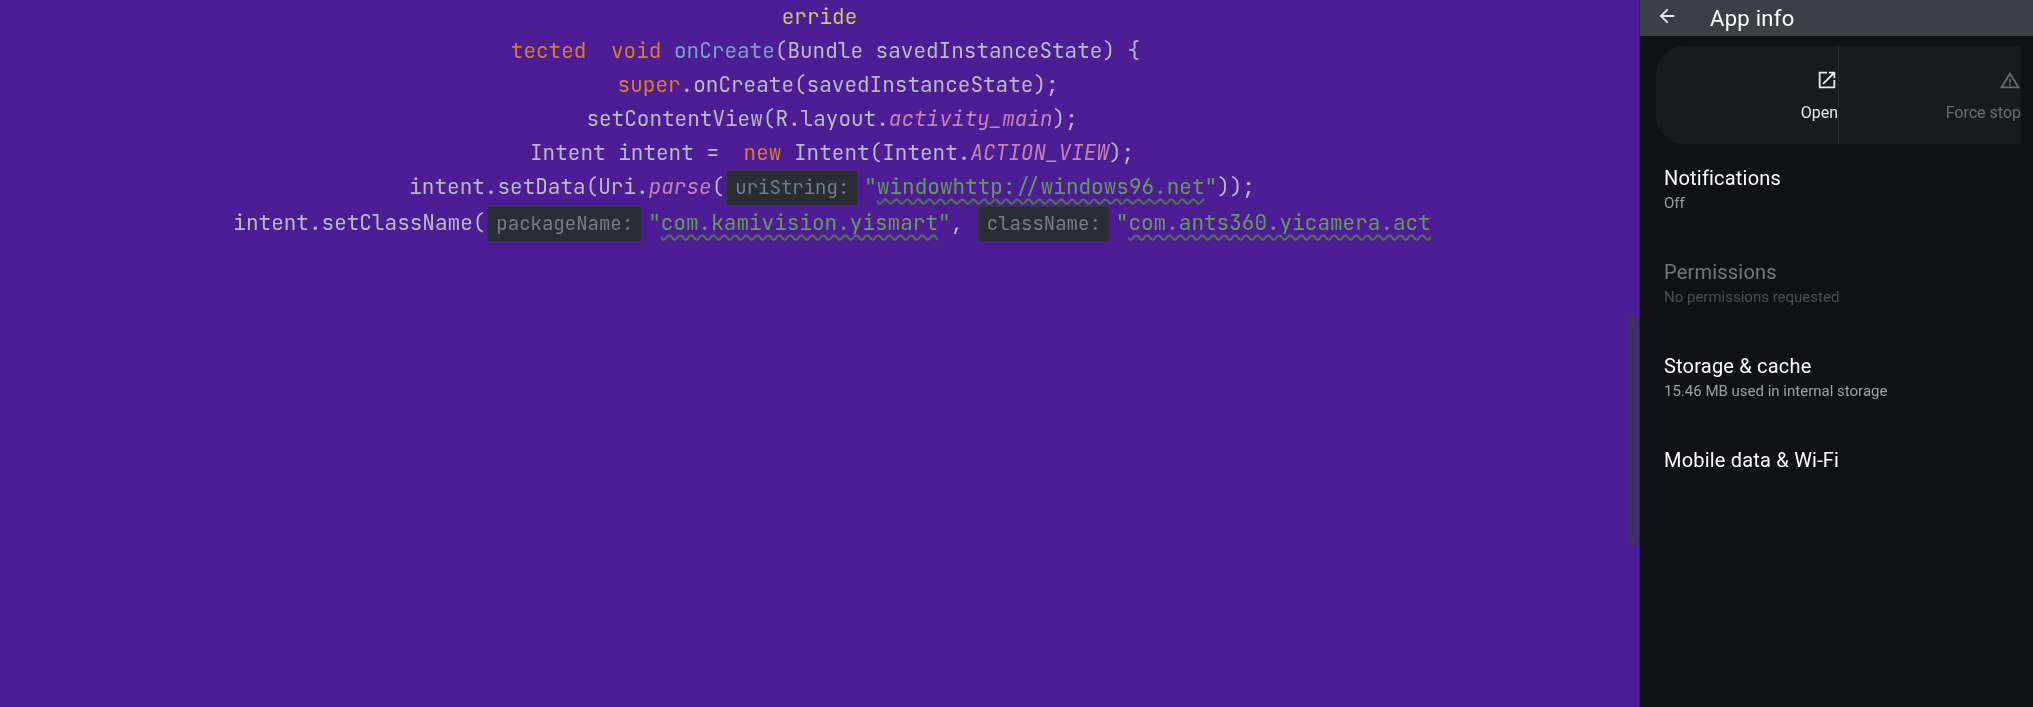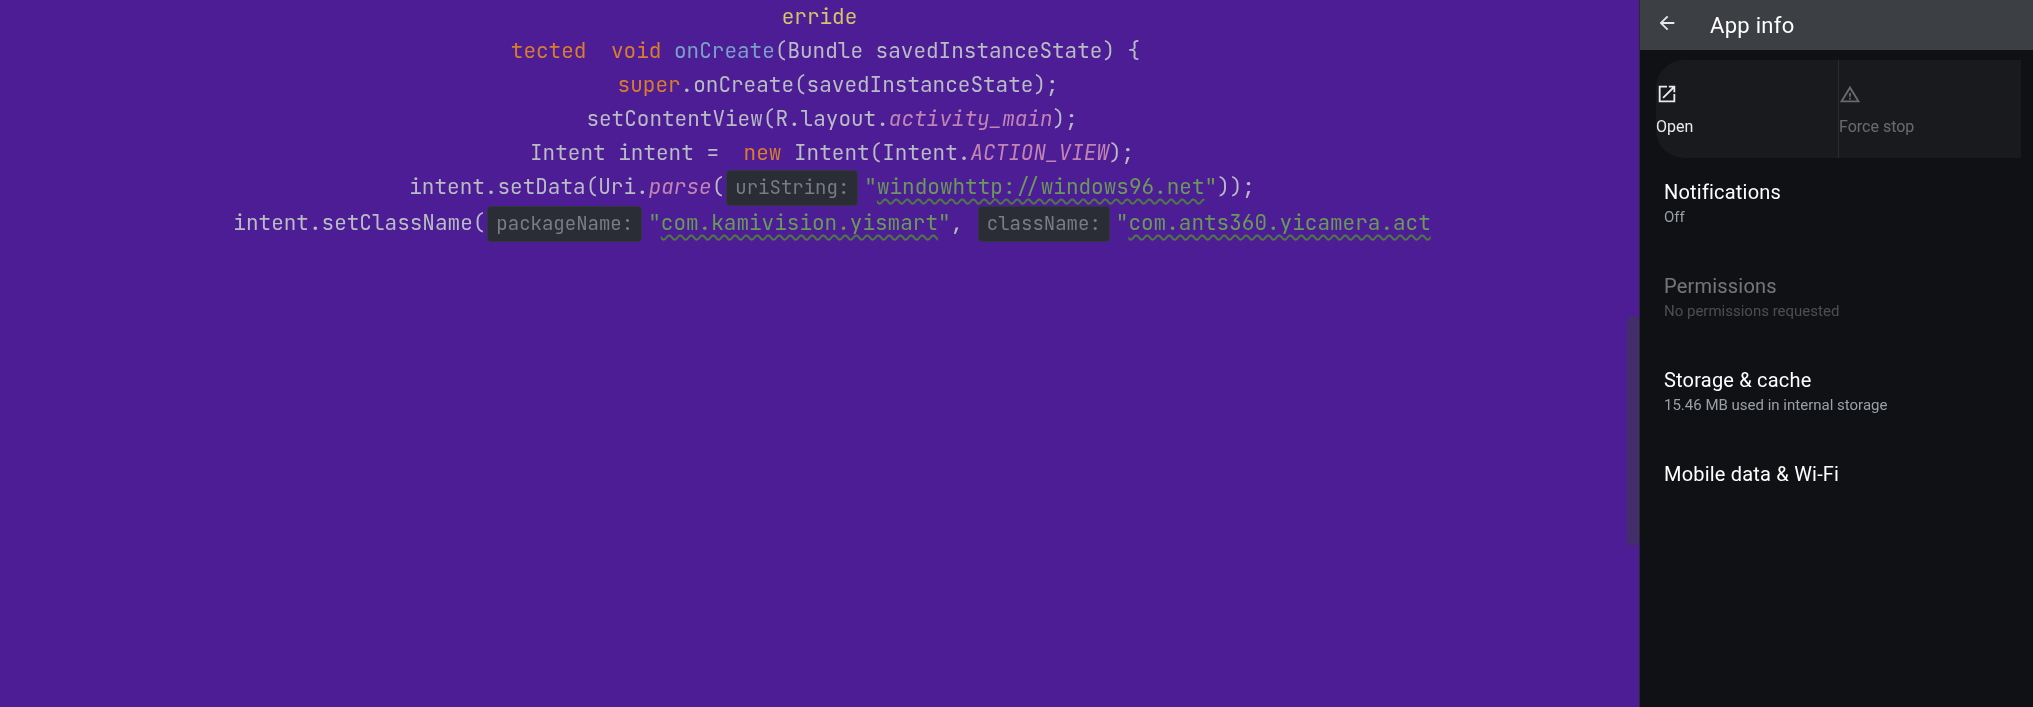--- a/index.html
+++ b/index.html
@@ -57,21 +57,21 @@
   .settings-pane {
     width: 394px;
     background: #101114;
     border-left: 1px solid #2a2b31;
     display: flex;
     flex-direction: column;
     font-family: Roboto, "Segoe UI", sans-serif;
     color: #e4e4e6;
   }
   .settings-header {
-    height: 50px;
+    height: 36px;
     background: #3c3f43;
     display: flex;
     align-items: center;
     padding: 0 14px;
   }
   .back-btn { width: 26px; height: 26px; display: flex; align-items: center; justify-content: center; margin-right: 30px; cursor: pointer; }
   .back-btn svg { width: 22px; height: 22px; fill: #e8eaed; }
   .header-title { font-size: 22px; font-weight: 400; color: #ffffff; letter-spacing: 0.3px; }
 
   .action-row {
@@ -79,21 +79,21 @@
     margin: 10px 12px 0 16px;
     background: #181a1d;
     border-radius: 28px 0 0 28px;
     overflow: hidden;
     height: 98px;
   }
   .action-btn {
     flex: 1;
     display: flex;
     flex-direction: column;
-    align-items: flex-start;
+    align-items: flex-end;
     justify-content: center;
     gap: 8px;
     border-right: 1px solid #2a2c2f;
     cursor: pointer;
   }
   .action-btn:last-child { border-right: none; }
   .action-btn.disabled { opacity: 0.38; cursor: default; }
   .action-btn svg { width: 22px; height: 22px; fill: #e8eaed; }
   .action-label { font-size: 16px; color: #e8eaed; font-weight: 400; }
 

